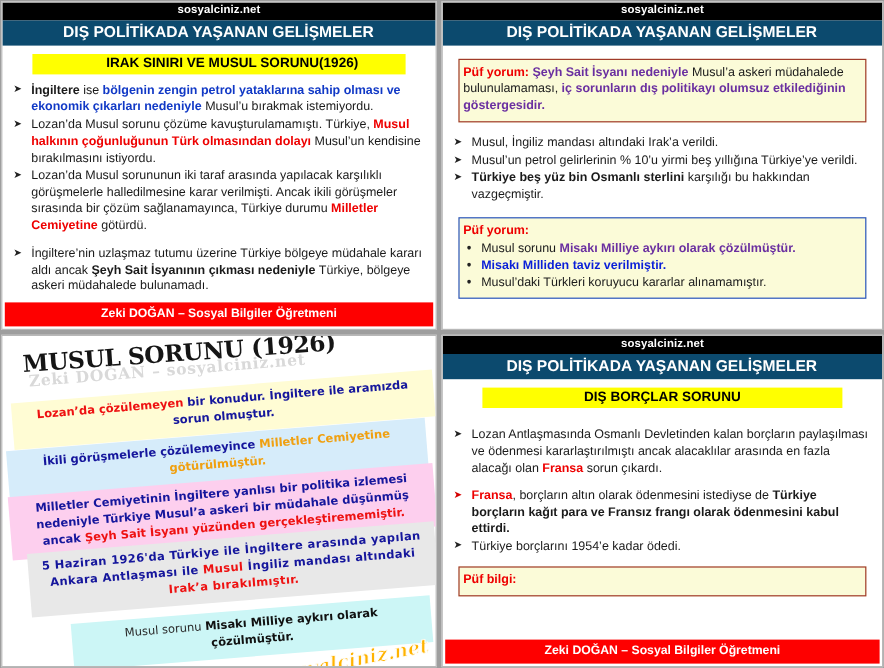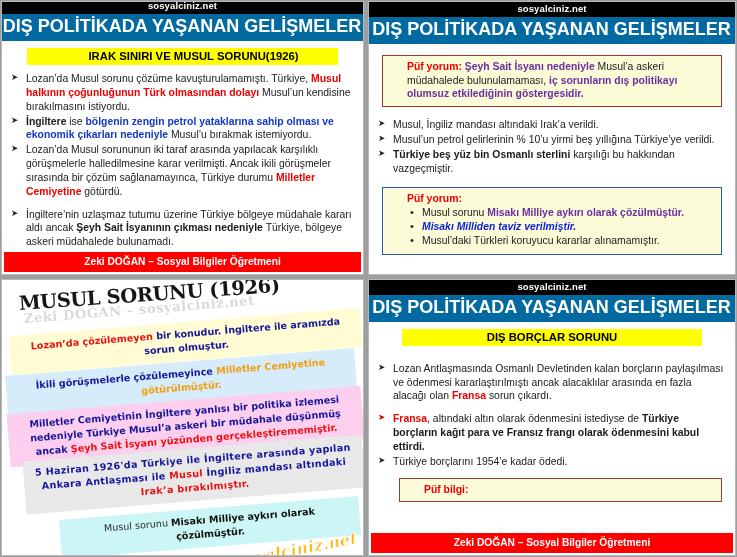--- a/index.html
+++ b/index.html
@@ -34,23 +34,23 @@
   
   .site-bar {
     background: #000000; color: #ffffff;
     text-align: center;
     font-size: 9.5px; font-weight: bold;
     letter-spacing: .1px;
     padding: 2px 0 3px 0;
     line-height: 1.05;
   }
   .title-bar {
-    background: #0369a1; color: #ffffff;
-    text-align: center;
-    font-size: 18px; font-weight: bold;
+    background: #0c4a6e; color: #ffffff;
+    text-align: center;
+    font-size: 13px; font-weight: bold;
     padding: 3px 1px 4px 0;
     line-height: 1.1;
   }
   .subtitle-wrap { padding: 7px 0 0 0; display: flex; justify-content: center; }
   .subtitle {
     background: #ffff00; color: #000000;
     font-size: 11.3px; font-weight: bold;
     text-align: center;
     padding: 2px 18px 3px 18px;
   }
@@ -74,43 +74,43 @@
     font-size: 8.6px;
     color: #222222;
   }
   ul.bul > li.redarrow::before { color: #d40000; }
   li.gap { margin-top: 9px; }
 
   .red { color: #ee0000; font-weight: bold; }
   .blue { color: #1139c6; font-weight: bold; }
   .bold { font-weight: bold; color: #1a1a1a; }
   .purple { color: #6a2fa0; font-weight: bold; }
-  .hiblue { color: #0a1fd8; font-weight: bold; font-style: italic; }
+  .hiblue { color: #0a1fd8; font-weight: bold; }
 
   
   .callout {
     background: #fbfbd8;
     border: 1px solid #a03a2a;
-    padding: 4px 7px 5px 24px;
+    padding: 4px 7px 5px 3px;
     font-size: 10.4px;
     line-height: 1.33;
     color: #1a1a1a;
   }
   .callout.blueborder { border: 1px solid #2a55c0; }
   .callout .head { color: #ee0000; font-weight: bold; }
   .callout ul { list-style: none; margin-top: 1px; }
   .callout ul li {
     position: relative; padding-left: 15px; line-height: 1.35;
   }
   .callout ul li::before {
     content: "\2022"; position: absolute; left: 3px; top: -1px;
     color: #222; font-size: 11px;
   }
   .callout.m1 { margin: 4px 4px 0 4px; }
-  .callout.m2 { margin: 9px 4px 0 21px; }
+  .callout.m2 { margin: 9px 4px 0 4px; }
   .callout.m3 { margin: 11px 4px 0 4px; }
 
   .footer {
     background: #fe0000; color: #ffffff;
     text-align: center;
     font-size: 10.2px; font-weight: bold;
     padding: 4px 0 5px 0;
     margin: 0 2px 2px 2px;
   }
 
@@ -185,22 +185,22 @@
 
   <div class="cell tl">
     <div class="slide">
       <div class="site-bar">sosyalciniz.net</div>
       <div class="title-bar">DIŞ POLİTİKADA YAŞANAN GELİŞMELER</div>
       <div class="subtitle-wrap">
         <div class="subtitle wide">IRAK SINIRI VE MUSUL SORUNU(1926)</div>
       </div>
       <div class="body">
         <ul class="bul">
+            <li><span class="bold">İngiltere </span><span>ise </span><span class="blue">bölgenin zengin petrol yataklarına sahip olması ve ekonomik çıkarları nedeniyle </span><span>Musul’u bırakmak istemiyordu.</span></li>
             <li><span>Lozan’da Musul sorunu çözüme kavuşturulamamıştı. Türkiye, </span><span class="red">Musul halkının çoğunluğunun Türk olmasından dolayı </span><span>Musul’un kendisine bırakılmasını istiyordu.</span></li>
-            <li><span class="bold">İngiltere </span><span>ise </span><span class="blue">bölgenin zengin petrol yataklarına sahip olması ve ekonomik çıkarları nedeniyle </span><span>Musul’u bırakmak istemiyordu.</span></li>
             <li><span>Lozan’da Musul sorununun iki taraf arasında yapılacak karşılıklı görüşmelerle halledilmesine karar verilmişti. Ancak ikili görüşmeler sırasında bir çözüm sağlanamayınca, Türkiye durumu </span><span class="red">Milletler Cemiyetine </span><span>götürdü.</span></li>
             <li class="gap"><span>İngiltere’nin uzlaşmaz tutumu üzerine Türkiye bölgeye müdahale kararı aldı ancak </span><span class="bold">Şeyh Sait İsyanının çıkması nedeniyle </span><span>Türkiye, bölgeye askeri müdahalede bulunamadı.</span></li>
           </ul>
       </div>
       <div class="footer">Zeki DOĞAN – Sosyal Bilgiler Öğretmeni</div>
     </div>
   </div>
 
   <div class="cell tr">
     <div class="slide">
@@ -244,21 +244,21 @@
   <div class="cell br">
     <div class="slide">
       <div class="site-bar">sosyalciniz.net</div>
       <div class="title-bar">DIŞ POLİTİKADA YAŞANAN GELİŞMELER</div>
       <div class="subtitle-wrap">
         <div class="subtitle wide2">DIŞ BORÇLAR SORUNU</div>
       </div>
       <div class="body">
         <ul class="bul" style="margin-top:9px">
             <li><span>Lozan Antlaşmasında Osmanlı Devletinden kalan borçların paylaşılması ve ödenmesi kararlaştırılmıştı ancak alacaklılar arasında en fazla alacağı olan </span><span class="red">Fransa </span><span>sorun çıkardı.</span></li>
-            <li class="gap redarrow"><span class="red">Fransa</span><span>, altındaki altın olarak ödenmesini istediyse de </span><span class="bold">Türkiye borçların kağıt para ve Fransız frangı olarak ödenmesini kabul ettirdi.</span></li>
+            <li class="gap redarrow"><span class="red">Fransa</span><span>, borçların altın olarak ödenmesini istediyse de </span><span class="bold">Türkiye borçların kağıt para ve Fransız frangı olarak ödenmesini kabul ettirdi.</span></li>
             <li><span>Türkiye borçlarını 1954’e kadar ödedi.</span></li>
           </ul>
         <div class="callout m2">
           <div class="head">Püf bilgi:</div>
         </div>
       </div>
       <div class="footer">Zeki DOĞAN – Sosyal Bilgiler Öğretmeni</div>
     </div>
   </div>
 

